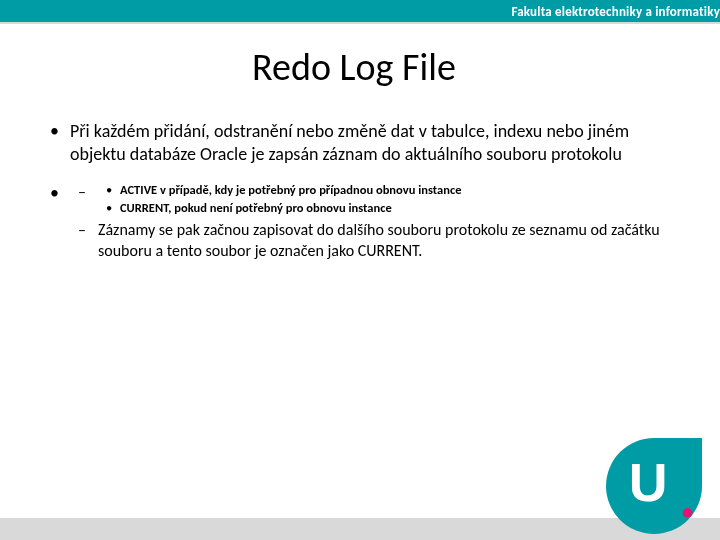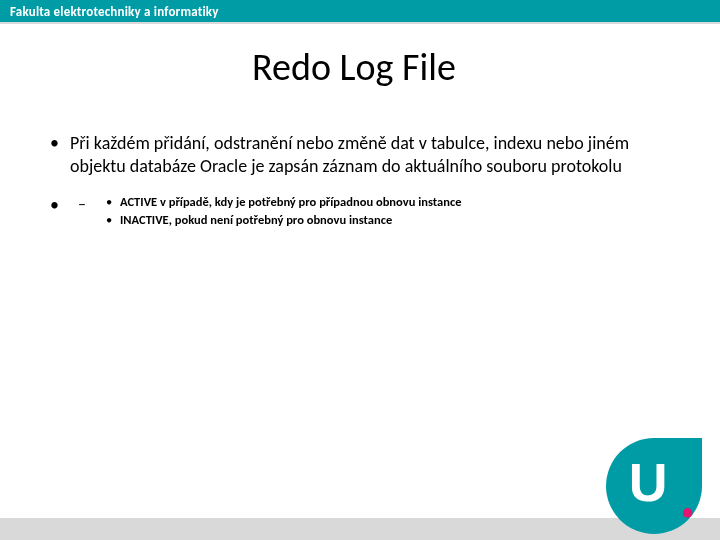--- a/index.html
+++ b/index.html
@@ -1,25 +1,25 @@
 <!DOCTYPE html>
 <html><head>
 <meta charset="utf-8">
 <style>
   * { margin: 0; padding: 0; box-sizing: border-box; }
   html, body { width: 720px; height: 540px; background: #fff; font-family: Calibri, Arial, sans-serif; color: #000; overflow: hidden; }
   .slide { position: relative; width: 720px; height: 540px; }
 
-  .header-bar { position: absolute; top: 0; left: 0; width: 720px; height: 22px; background: #009ca6; display: flex; align-items: center; }
+  .header-bar { position: absolute; top: 0; left: 0; width: 720px; height: 22px; background: #009ca6; display: flex; align-items: center; justify-content: flex-end; }
   .header-label { color: #fff; font-size: 13px; font-weight: 600; margin-left: 10px; letter-spacing: 0.2px; }
   .header-rule { position: absolute; top: 22px; left: 0; width: 720px; height: 2px; background: #d9d9d9; }
 
   .title { position: absolute; top: 44px; left: 0; width: 708px; text-align: center; font-size: 38px; font-weight: 400; }
 
-  .content { position: absolute; top: 132px; left: 40px; width: 640px; font-size: 18px; line-height: 1.28; }
+  .content { position: absolute; top: 120px; left: 40px; width: 640px; font-size: 18px; line-height: 1.28; }
 
   ul.lvl1 { list-style: none; }
   ul.lvl1 > li { position: relative; padding-left: 30px; margin-bottom: 6px; }
   ul.lvl1 > li::before { content: "•"; position: absolute; left: 10px; top: 0; font-size: 18px; }
 
   ul.lvl2 { list-style: none; margin-top: 4px; font-size: 16px; }
   ul.lvl2 > li { position: relative; padding-left: 28px; margin-bottom: 4px; }
   ul.lvl2 > li::before { content: "–"; position: absolute; left: 8px; top: 0; }
 
   ul.lvl3 { list-style: none; margin-top: 16px; font-size: 12.5px; font-weight: 600; }
@@ -49,23 +49,26 @@
         <span>Při každém přidání, odstranění nebo změně dat v tabulce, indexu nebo jiném objektu databáze Oracle je zapsán záznam do aktuálního souboru protokolu</span>
       </li>
       <li>
         <ul class="lvl2">
           <li>
             <ul class="lvl3">
               <li>
                 <span>ACTIVE v případě, kdy je potřebný pro případnou obnovu instance</span>
               </li>
               <li>
-                <span>INACTIVE, pokud není potřebný pro obnovu instance</span>
+                <span>CURRENT, pokud není potřebný pro obnovu instance</span>
               </li>
             </ul>
+          </li>
+          <li>
+            <span>Záznamy se pak začnou zapisovat do dalšího souboru protokolu ze seznamu od začátku souboru a tento soubor je označen jako CURRENT.</span>
           </li>
         </ul>
       </li>
     </ul>
   </div>
 
   <div class="footer-bar"></div>
 
   <div class="logo">
     <svg viewBox="0 0 100 100">

